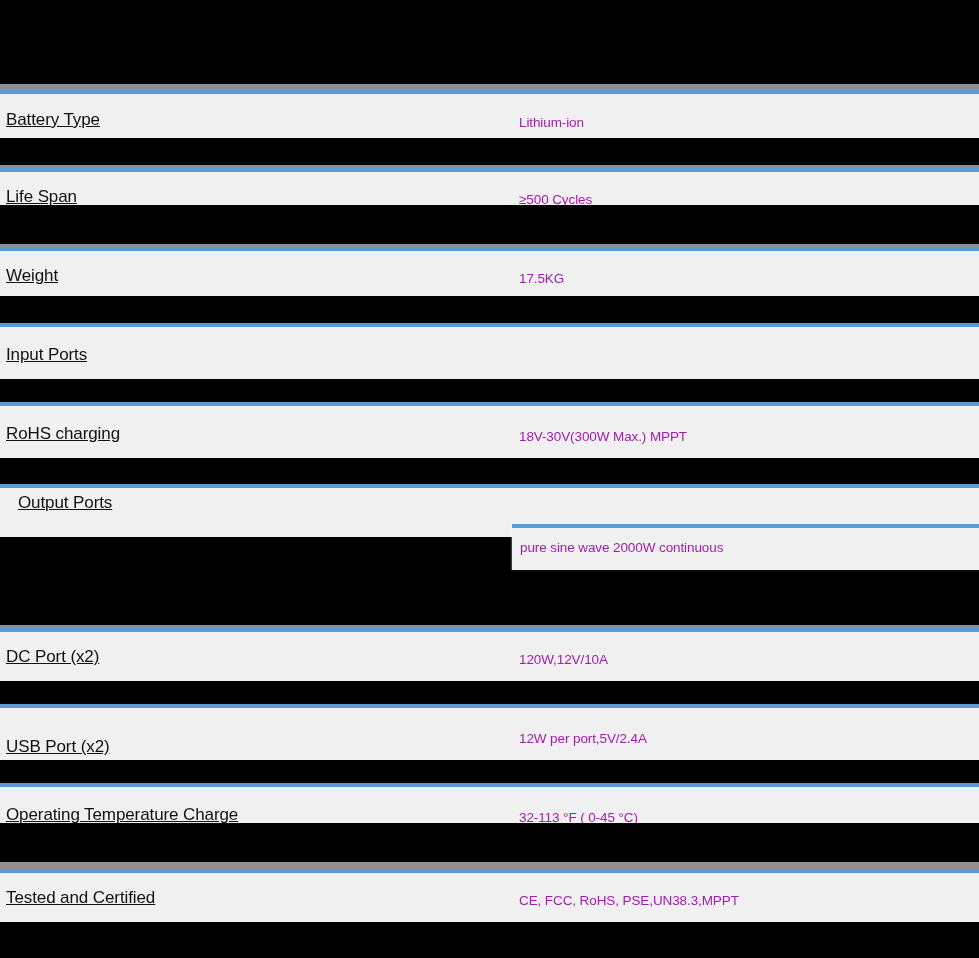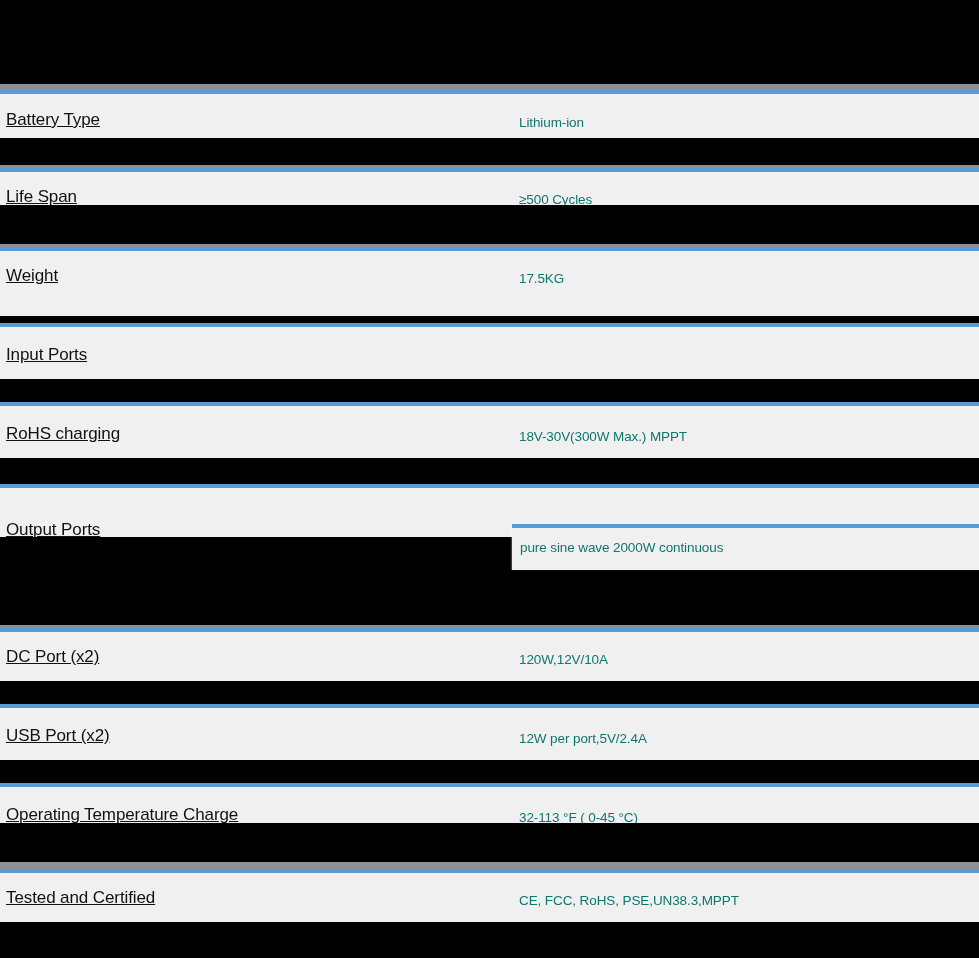--- a/index.html
+++ b/index.html
@@ -49,21 +49,21 @@
     color:#111111;
     white-space:nowrap;
     letter-spacing:-0.1px;
     text-decoration:underline;
   }
   .cell-value {
     position:absolute;
     left:519px;
     font-size:13.5px;
     line-height:17px;
-    color:#0f766e;
+    color:#a21caf;
     white-space:nowrap;
     letter-spacing:-0.1px;
   }
 
   
   .ac-panel {
     position:absolute;
     background:#f0f0f0;
     overflow:hidden;
     box-shadow:-1px 0 1px rgba(255,255,255,0.25);
@@ -98,21 +98,21 @@
 
   <div class="spec-row" style="top:165px; height:40px;">
     <div class="row-cap" style="height:3px;"></div>
     <div class="row-rule" style="top:3px;"></div>
     <div class="row-body" style="top:7px; bottom:0;">
       <span class="cell-label" style="top:15px;">Life Span</span>
       <span class="cell-value" style="top:19px;">≥500 Cycles</span>
     </div>
   </div>
 
-  <div class="spec-row" style="top:244px; height:72px;">
+  <div class="spec-row" style="top:244px; height:52px;">
     <div class="row-cap" style="height:3px;"></div>
     <div class="row-rule" style="top:3px;"></div>
     <div class="row-body" style="top:7px; bottom:0;">
       <span class="cell-label" style="top:15px;">Weight</span>
       <span class="cell-value" style="top:19px;">17.5KG</span>
     </div>
   </div>
 
   <div class="spec-row" style="top:323px; height:56px;">
     <div class="row-rule" style="top:0;"></div>
@@ -126,21 +126,21 @@
     <div class="row-rule" style="top:0;"></div>
     <div class="row-body" style="top:4px; bottom:0;">
       <span class="cell-label" style="top:18px;">RoHS charging</span>
       <span class="cell-value" style="top:22px;">18V-30V(300W Max.) MPPT</span>
     </div>
   </div>
 
   <div class="spec-row" style="top:484px; height:53px;">
     <div class="row-rule" style="top:0;"></div>
     <div class="row-body" style="top:4px; bottom:0;">
-      <span class="cell-label" style="top:32px;">Output Ports</span>
+      <span class="cell-label" style="top:5px;margin-left:12px;">Output Ports</span>
       <span class="clipped-line" style="top:44px;">AC Port (x2) 110V/220V, 50Hz/60Hz, pure sine wave</span>
     </div>
   </div>
 
   <div class="ac-panel" style="left:512px; top:524px; width:548px; height:46px;text-align:right;">
     <div class="row-rule"></div>
     <span class="cell-value" style="top:15px;">pure sine wave 2000W continuous</span>
   </div>
 
   <div class="spec-row" style="top:625px; height:56px;">
@@ -148,21 +148,21 @@
     <div class="row-rule" style="top:3px;"></div>
     <div class="row-body" style="top:7px; bottom:0;">
       <span class="cell-label" style="top:15px;">DC Port (x2)</span>
       <span class="cell-value" style="top:19px;">120W,12V/10A</span>
     </div>
   </div>
 
   <div class="spec-row" style="top:704px; height:56px;">
     <div class="row-rule" style="top:0;"></div>
     <div class="row-body" style="top:4px; bottom:0;">
-      <span class="cell-label" style="top:18px;">USB Port (x2)</span>
+      <span class="cell-label" style="top:29px;">USB Port (x2)</span>
       <span class="cell-value" style="top:22px;">12W per port,5V/2.4A</span>
     </div>
   </div>
 
   <div class="spec-row" style="top:783px; height:40px;text-align:center;">
     <div class="row-rule" style="top:0;"></div>
     <div class="row-body" style="top:4px; bottom:0;">
       <span class="cell-label" style="top:18px;">Operating Temperature Charge</span>
       <span class="cell-value" style="top:22px;">32-113 °F ( 0-45 °C)</span>
     </div>

